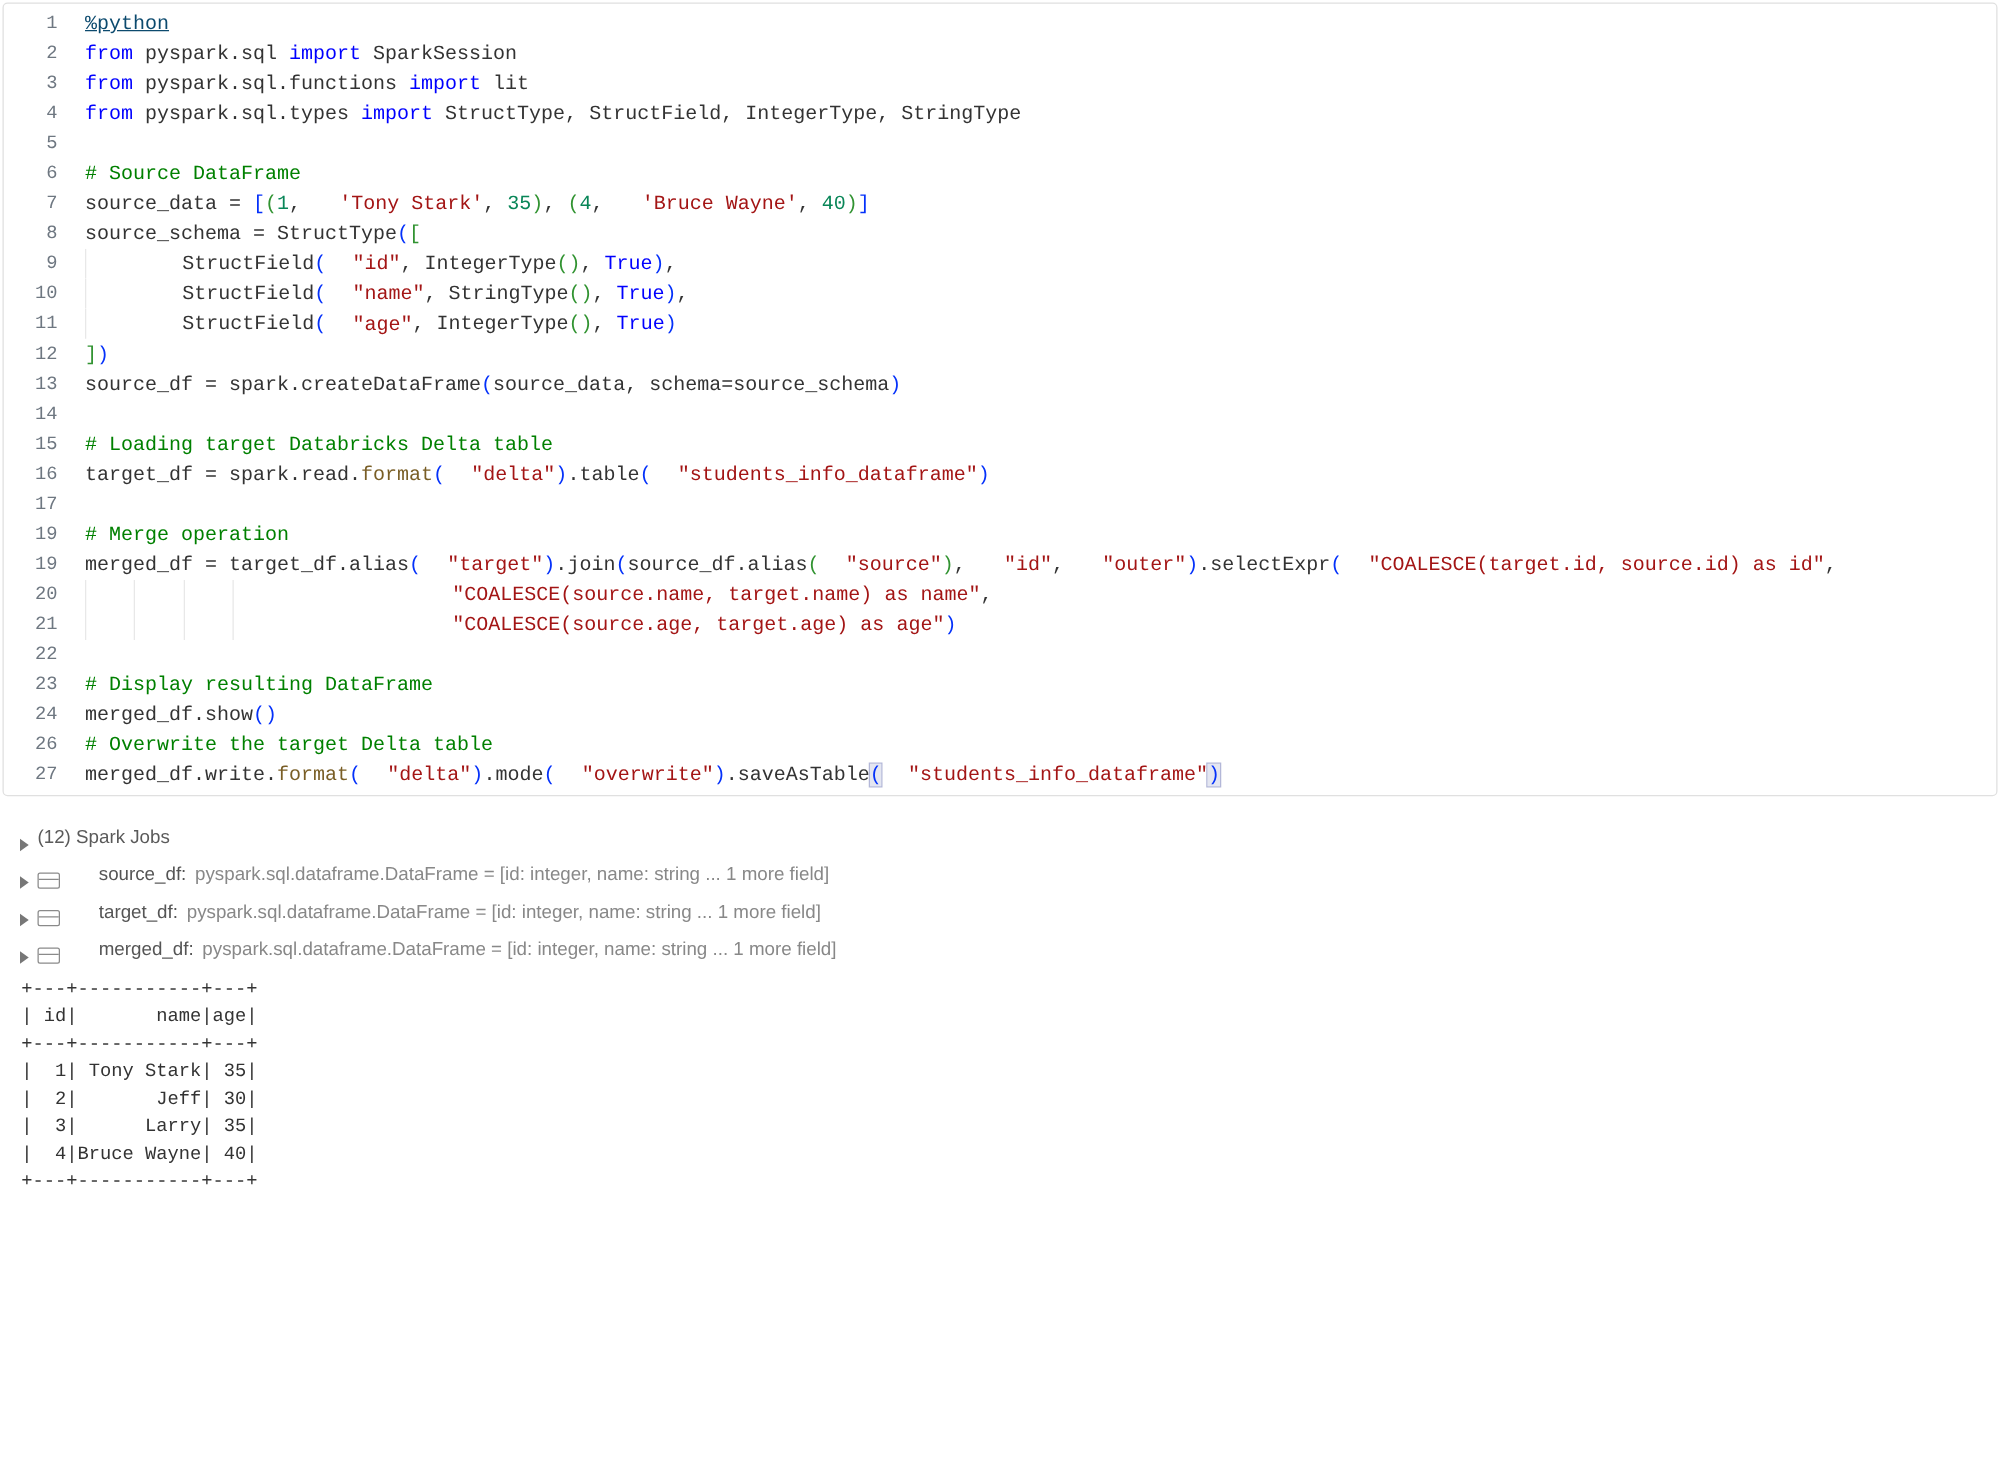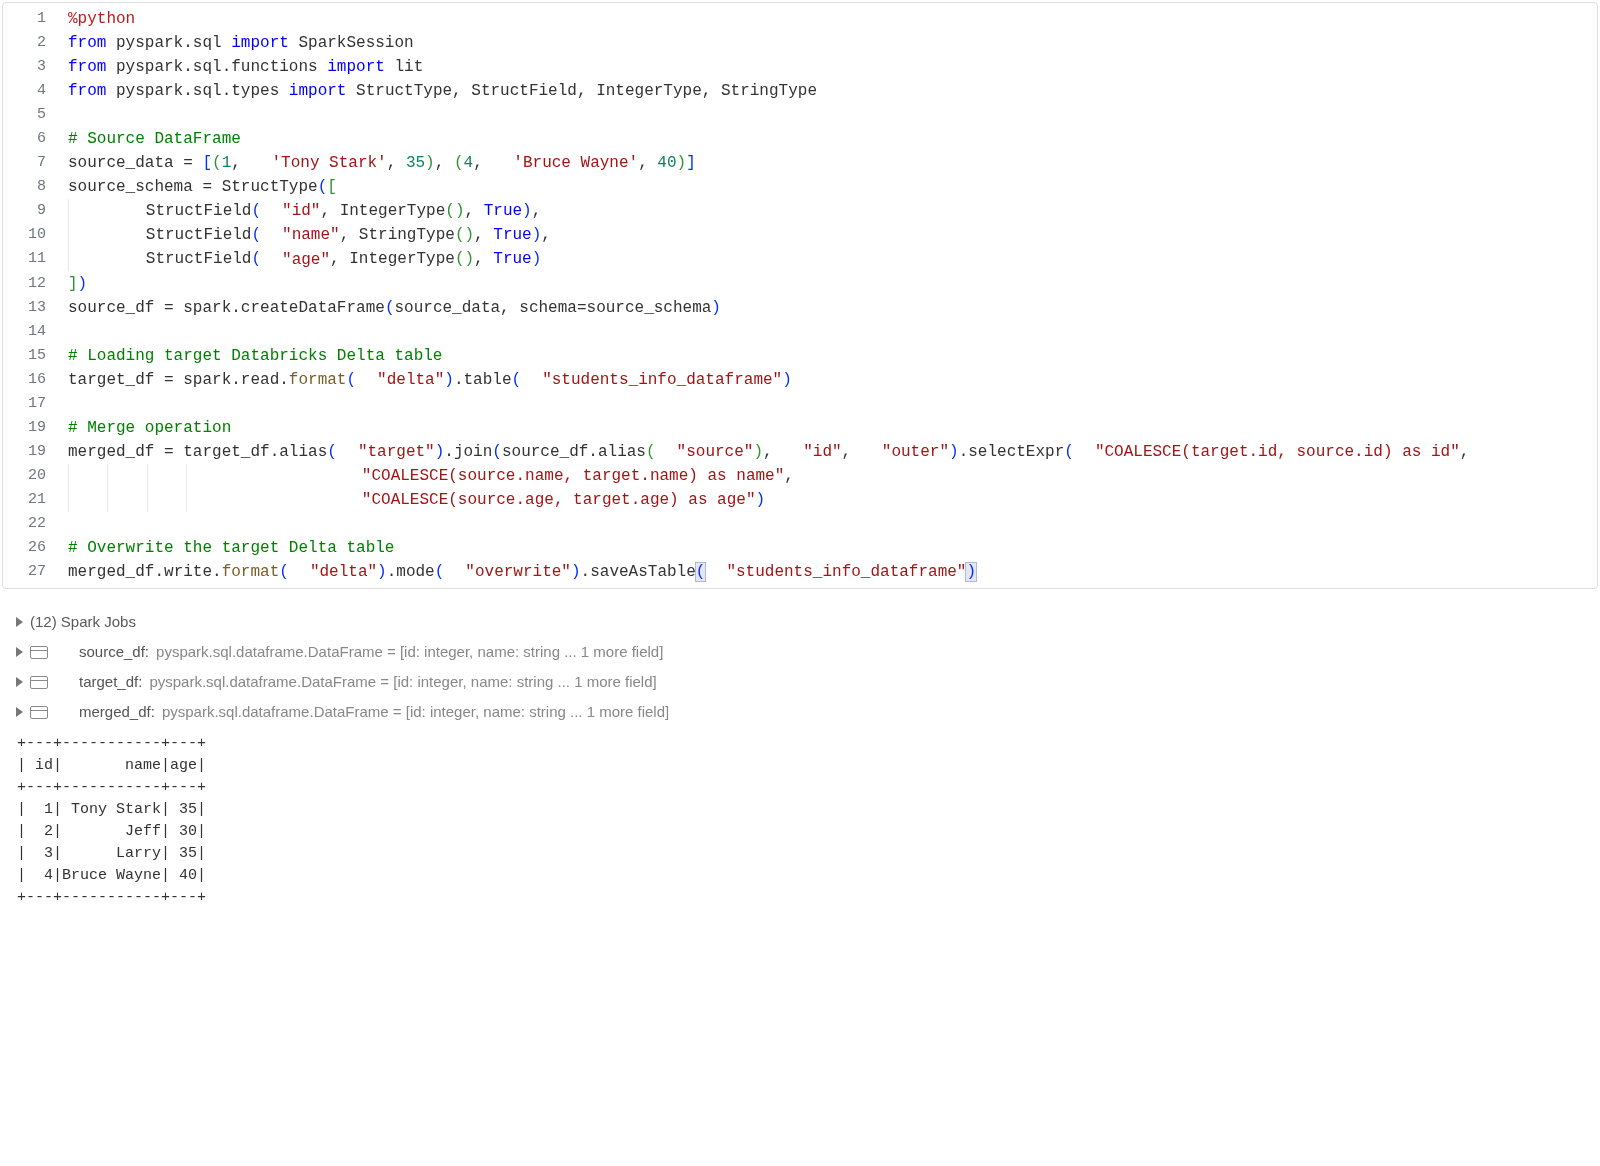--- a/index.html
+++ b/index.html
@@ -36,21 +36,21 @@
     flex: 1;
     white-space: pre;
     overflow: hidden;
   }
   .indent-guide {
     display: inline-block;
     border-left: 1px solid #e8e8e8;
     height: 24px;
     vertical-align: middle;
   }
-  .tok-magic { color: #b91c1c; }
+  .tok-magic { color: #0c4a6e; text-decoration: underline; }
   .tok-kw    { color: #0000ff; }
   .tok-func  { color: #795e26; }
   .tok-str   { color: #a31515; margin-left: 21px; }
   .tok-num   { color: #098658; }
   .tok-com   { color: #008000; }
   .tok-paren { color: #0431fa; }
   .tok-paren2{ color: #319331; }
   .tok-punct { color: #333; }
   .tok-bool  { color: #0000ff; }
   .cursor-highlight {
@@ -59,21 +59,21 @@
   }
 
   .output-area {
     padding: 4px 14px 0 14px;
     font-family: -apple-system, BlinkMacSystemFont, "Segoe UI", Arial, sans-serif;
     font-size: 15px;
     color: #5a5a5a;
   }
   .out-row {
     display: flex;
-    align-items: center;
+    align-items: flex-end;
     gap: 7px;
     padding: 4px 0;
     line-height: 22px;
   }
   .triangle {
     display: inline-block;
     width: 0; height: 0;
     border-top: 5px solid transparent;
     border-bottom: 5px solid transparent;
     border-left: 7px solid #777;
@@ -124,20 +124,22 @@
     <div class="code-line"><span class="lineno">13</span><span class="code"><span>source_df </span><span class="tok-punct">=</span><span> spark</span><span class="tok-punct">.</span><span>createDataFrame</span><span class="tok-paren">(</span><span>source_data</span><span class="tok-punct">, </span><span>schema</span><span class="tok-punct">=</span><span>source_schema</span><span class="tok-paren">)</span></span></div>
     <div class="code-line"><span class="lineno">14</span><span class="code"></span></div>
     <div class="code-line"><span class="lineno">15</span><span class="code"><span class="tok-com"># Loading target Databricks Delta table</span></span></div>
     <div class="code-line"><span class="lineno">16</span><span class="code"><span>target_df </span><span class="tok-punct">=</span><span> spark</span><span class="tok-punct">.</span><span>read</span><span class="tok-punct">.</span><span class="tok-func">format</span><span class="tok-paren">(</span><span class="tok-str">"delta"</span><span class="tok-paren">)</span><span class="tok-punct">.</span><span>table</span><span class="tok-paren">(</span><span class="tok-str">"students_info_dataframe"</span><span class="tok-paren">)</span></span></div>
     <div class="code-line"><span class="lineno">17</span><span class="code"></span></div>
     <div class="code-line"><span class="lineno">19</span><span class="code"><span class="tok-com"># Merge operation</span></span></div>
     <div class="code-line"><span class="lineno">19</span><span class="code"><span>merged_df </span><span class="tok-punct">=</span><span> target_df</span><span class="tok-punct">.</span><span>alias</span><span class="tok-paren">(</span><span class="tok-str">"target"</span><span class="tok-paren">)</span><span class="tok-punct">.</span><span>join</span><span class="tok-paren">(</span><span>source_df</span><span class="tok-punct">.</span><span>alias</span><span class="tok-paren2">(</span><span class="tok-str">"source"</span><span class="tok-paren2">)</span><span class="tok-punct">, </span><span class="tok-str">"id"</span><span class="tok-punct">, </span><span class="tok-str">"outer"</span><span class="tok-paren">)</span><span class="tok-punct">.</span><span>selectExpr</span><span class="tok-paren">(</span><span class="tok-str">"COALESCE(target.id, source.id) as id"</span><span class="tok-punct">,</span></span></div>
     <div class="code-line"><span class="lineno">20</span><span class="code"><span class="indent-guide" style="margin-left: 0px; width: 0px;"></span><span>    </span><span class="indent-guide" style="margin-left: 0px; width: 0px;"></span><span>    </span><span class="indent-guide" style="margin-left: 0px; width: 0px;"></span><span>    </span><span class="indent-guide" style="margin-left: 0px; width: 0px;"></span><span>    </span><span>            </span><span class="tok-str">"COALESCE(source.name, target.name) as name"</span><span class="tok-punct">,</span></span></div>
     <div class="code-line"><span class="lineno">21</span><span class="code"><span class="indent-guide" style="margin-left: 0px; width: 0px;"></span><span>    </span><span class="indent-guide" style="margin-left: 0px; width: 0px;"></span><span>    </span><span class="indent-guide" style="margin-left: 0px; width: 0px;"></span><span>    </span><span class="indent-guide" style="margin-left: 0px; width: 0px;"></span><span>    </span><span>            </span><span class="tok-str">"COALESCE(source.age, target.age) as age"</span><span class="tok-paren">)</span></span></div>
     <div class="code-line"><span class="lineno">22</span><span class="code"></span></div>
+    <div class="code-line"><span class="lineno">23</span><span class="code"><span class="tok-com"># Display resulting DataFrame</span></span></div>
+    <div class="code-line"><span class="lineno">24</span><span class="code"><span>merged_df</span><span class="tok-punct">.</span><span>show</span><span class="tok-paren">()</span></span></div>
     <div class="code-line"><span class="lineno">26</span><span class="code"><span class="tok-com"># Overwrite the target Delta table</span></span></div>
     <div class="code-line"><span class="lineno">27</span><span class="code"><span>merged_df</span><span class="tok-punct">.</span><span>write</span><span class="tok-punct">.</span><span class="tok-func">format</span><span class="tok-paren">(</span><span class="tok-str">"delta"</span><span class="tok-paren">)</span><span class="tok-punct">.</span><span>mode</span><span class="tok-paren">(</span><span class="tok-str">"overwrite"</span><span class="tok-paren">)</span><span class="tok-punct">.</span><span>saveAsTable</span><span class="tok-paren cursor-highlight">(</span><span class="tok-str">"students_info_dataframe"</span><span class="tok-paren cursor-highlight">)</span></span></div>
   </div>
 
 <div class="output-area">
   <div class="out-row">
     <span class="triangle"></span>
     <span>(12) Spark Jobs</span>
   </div>
   <div id="df-rows">

